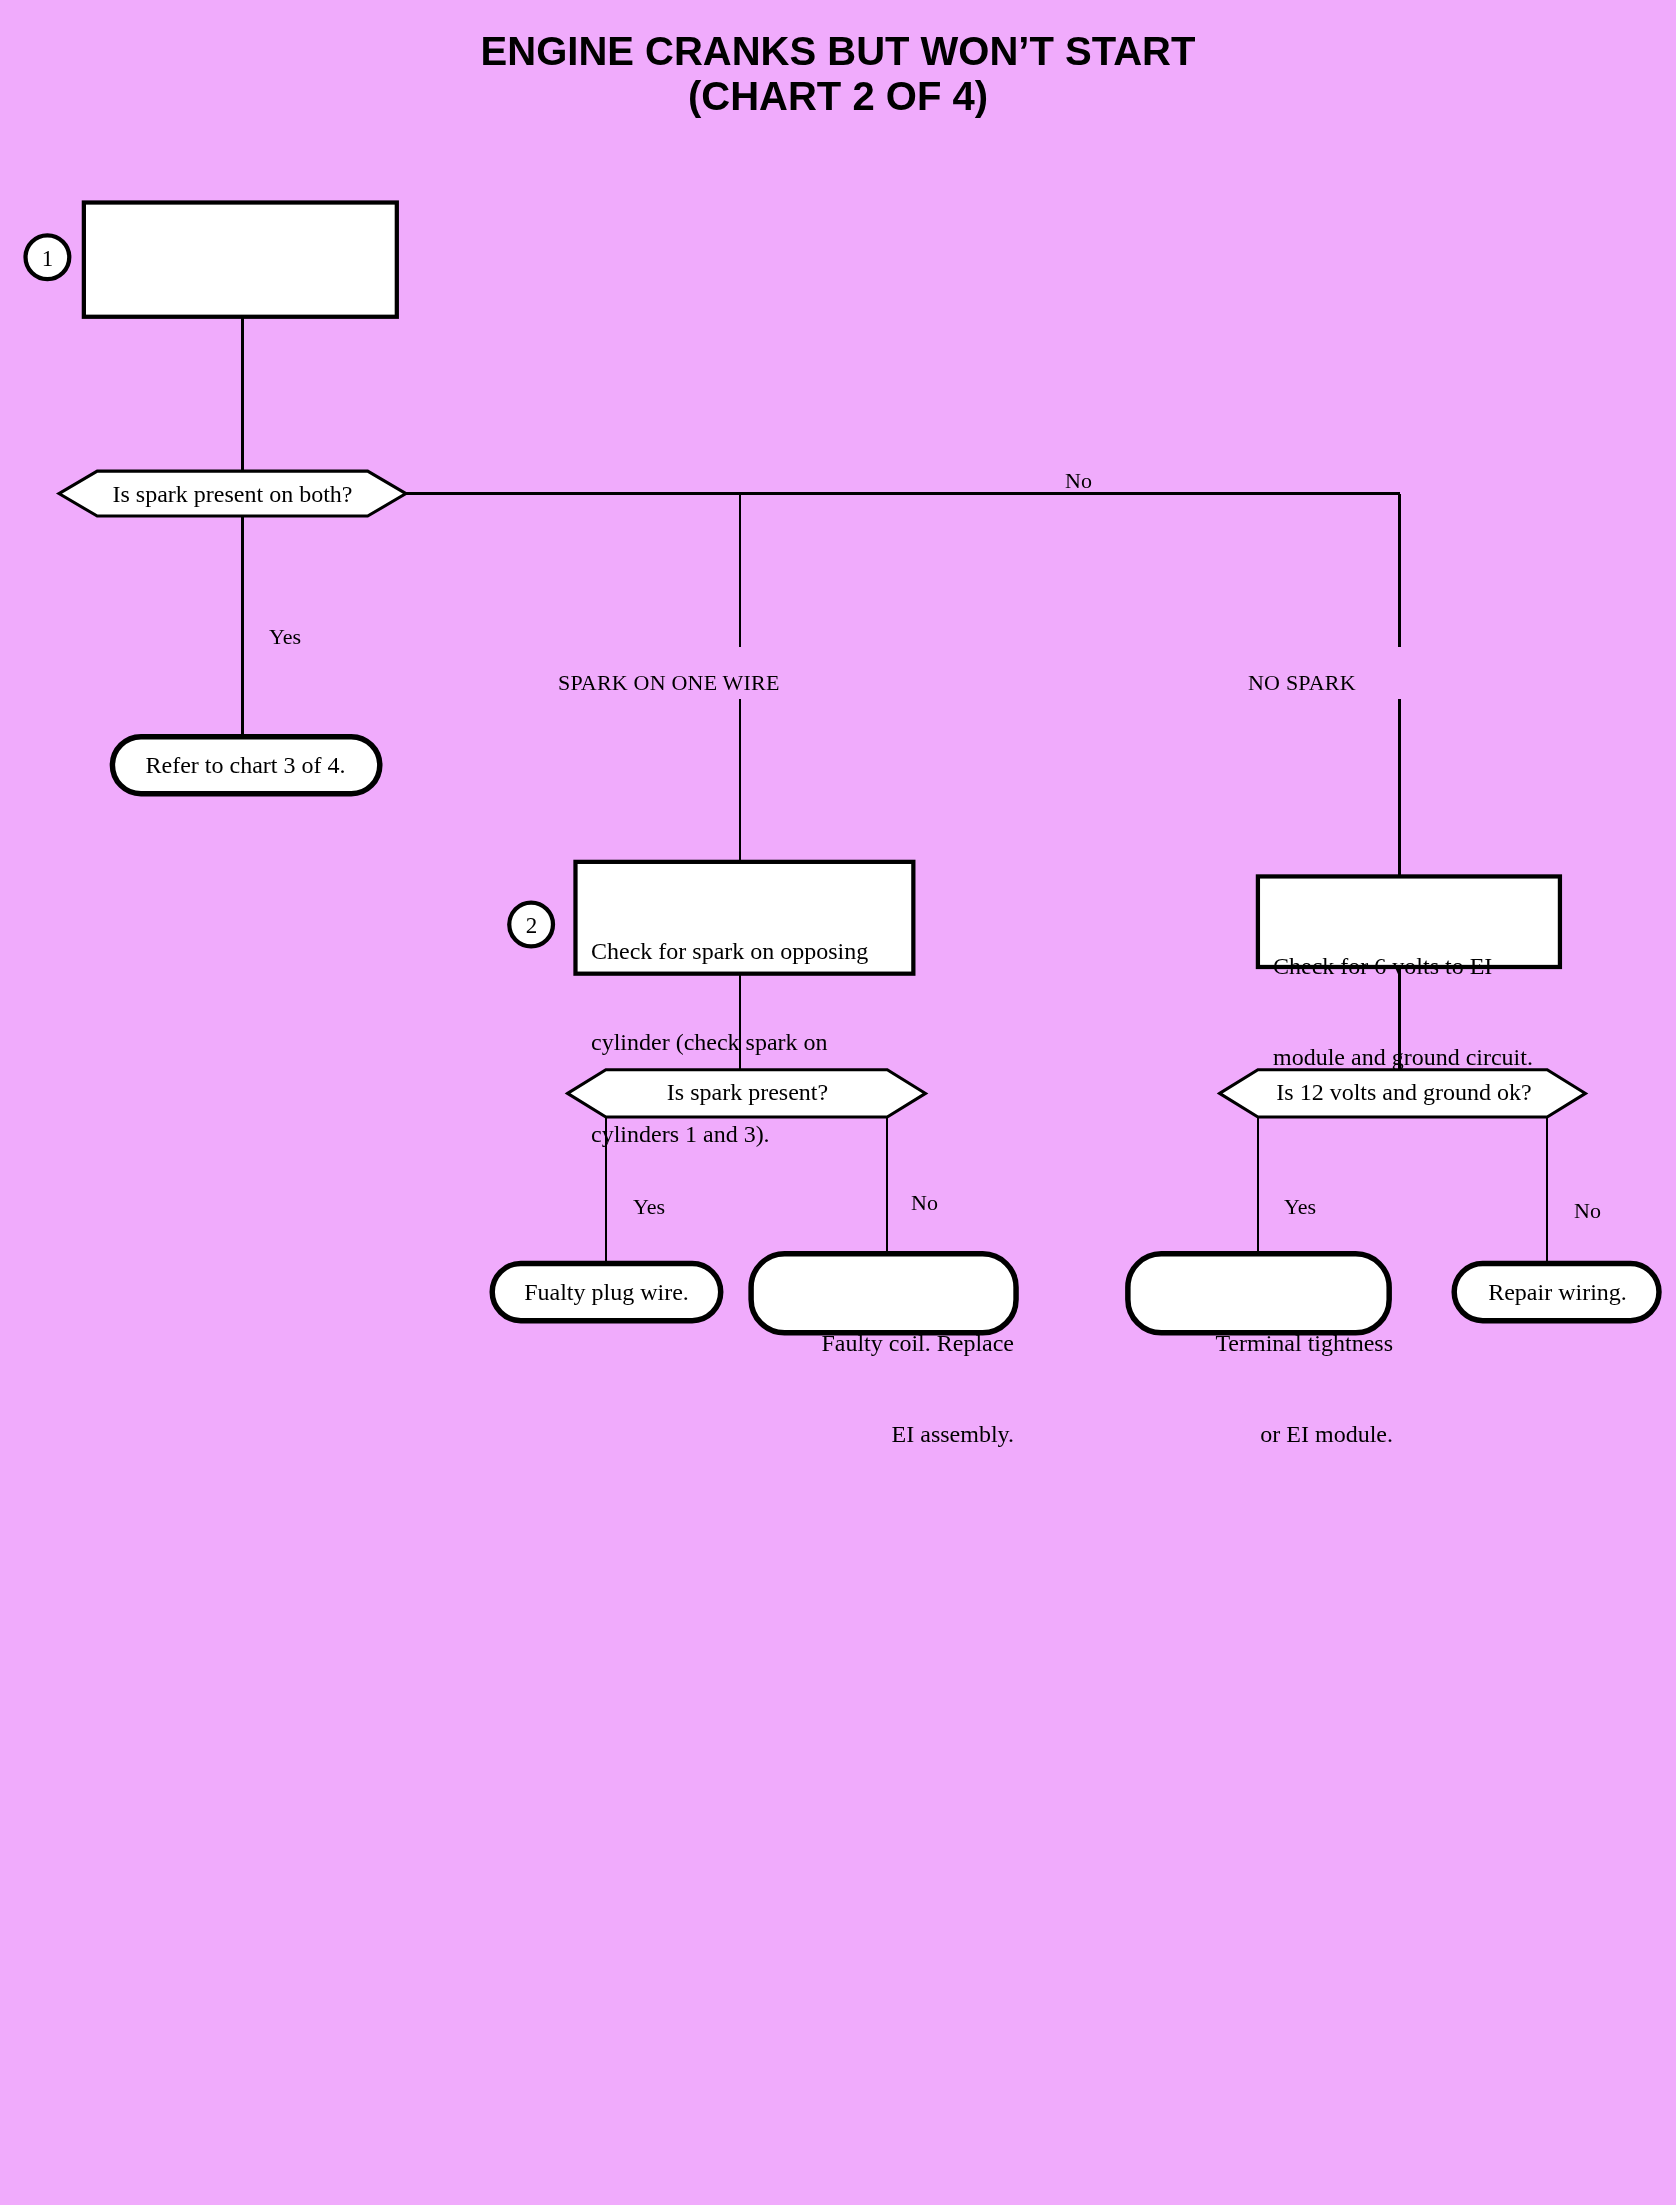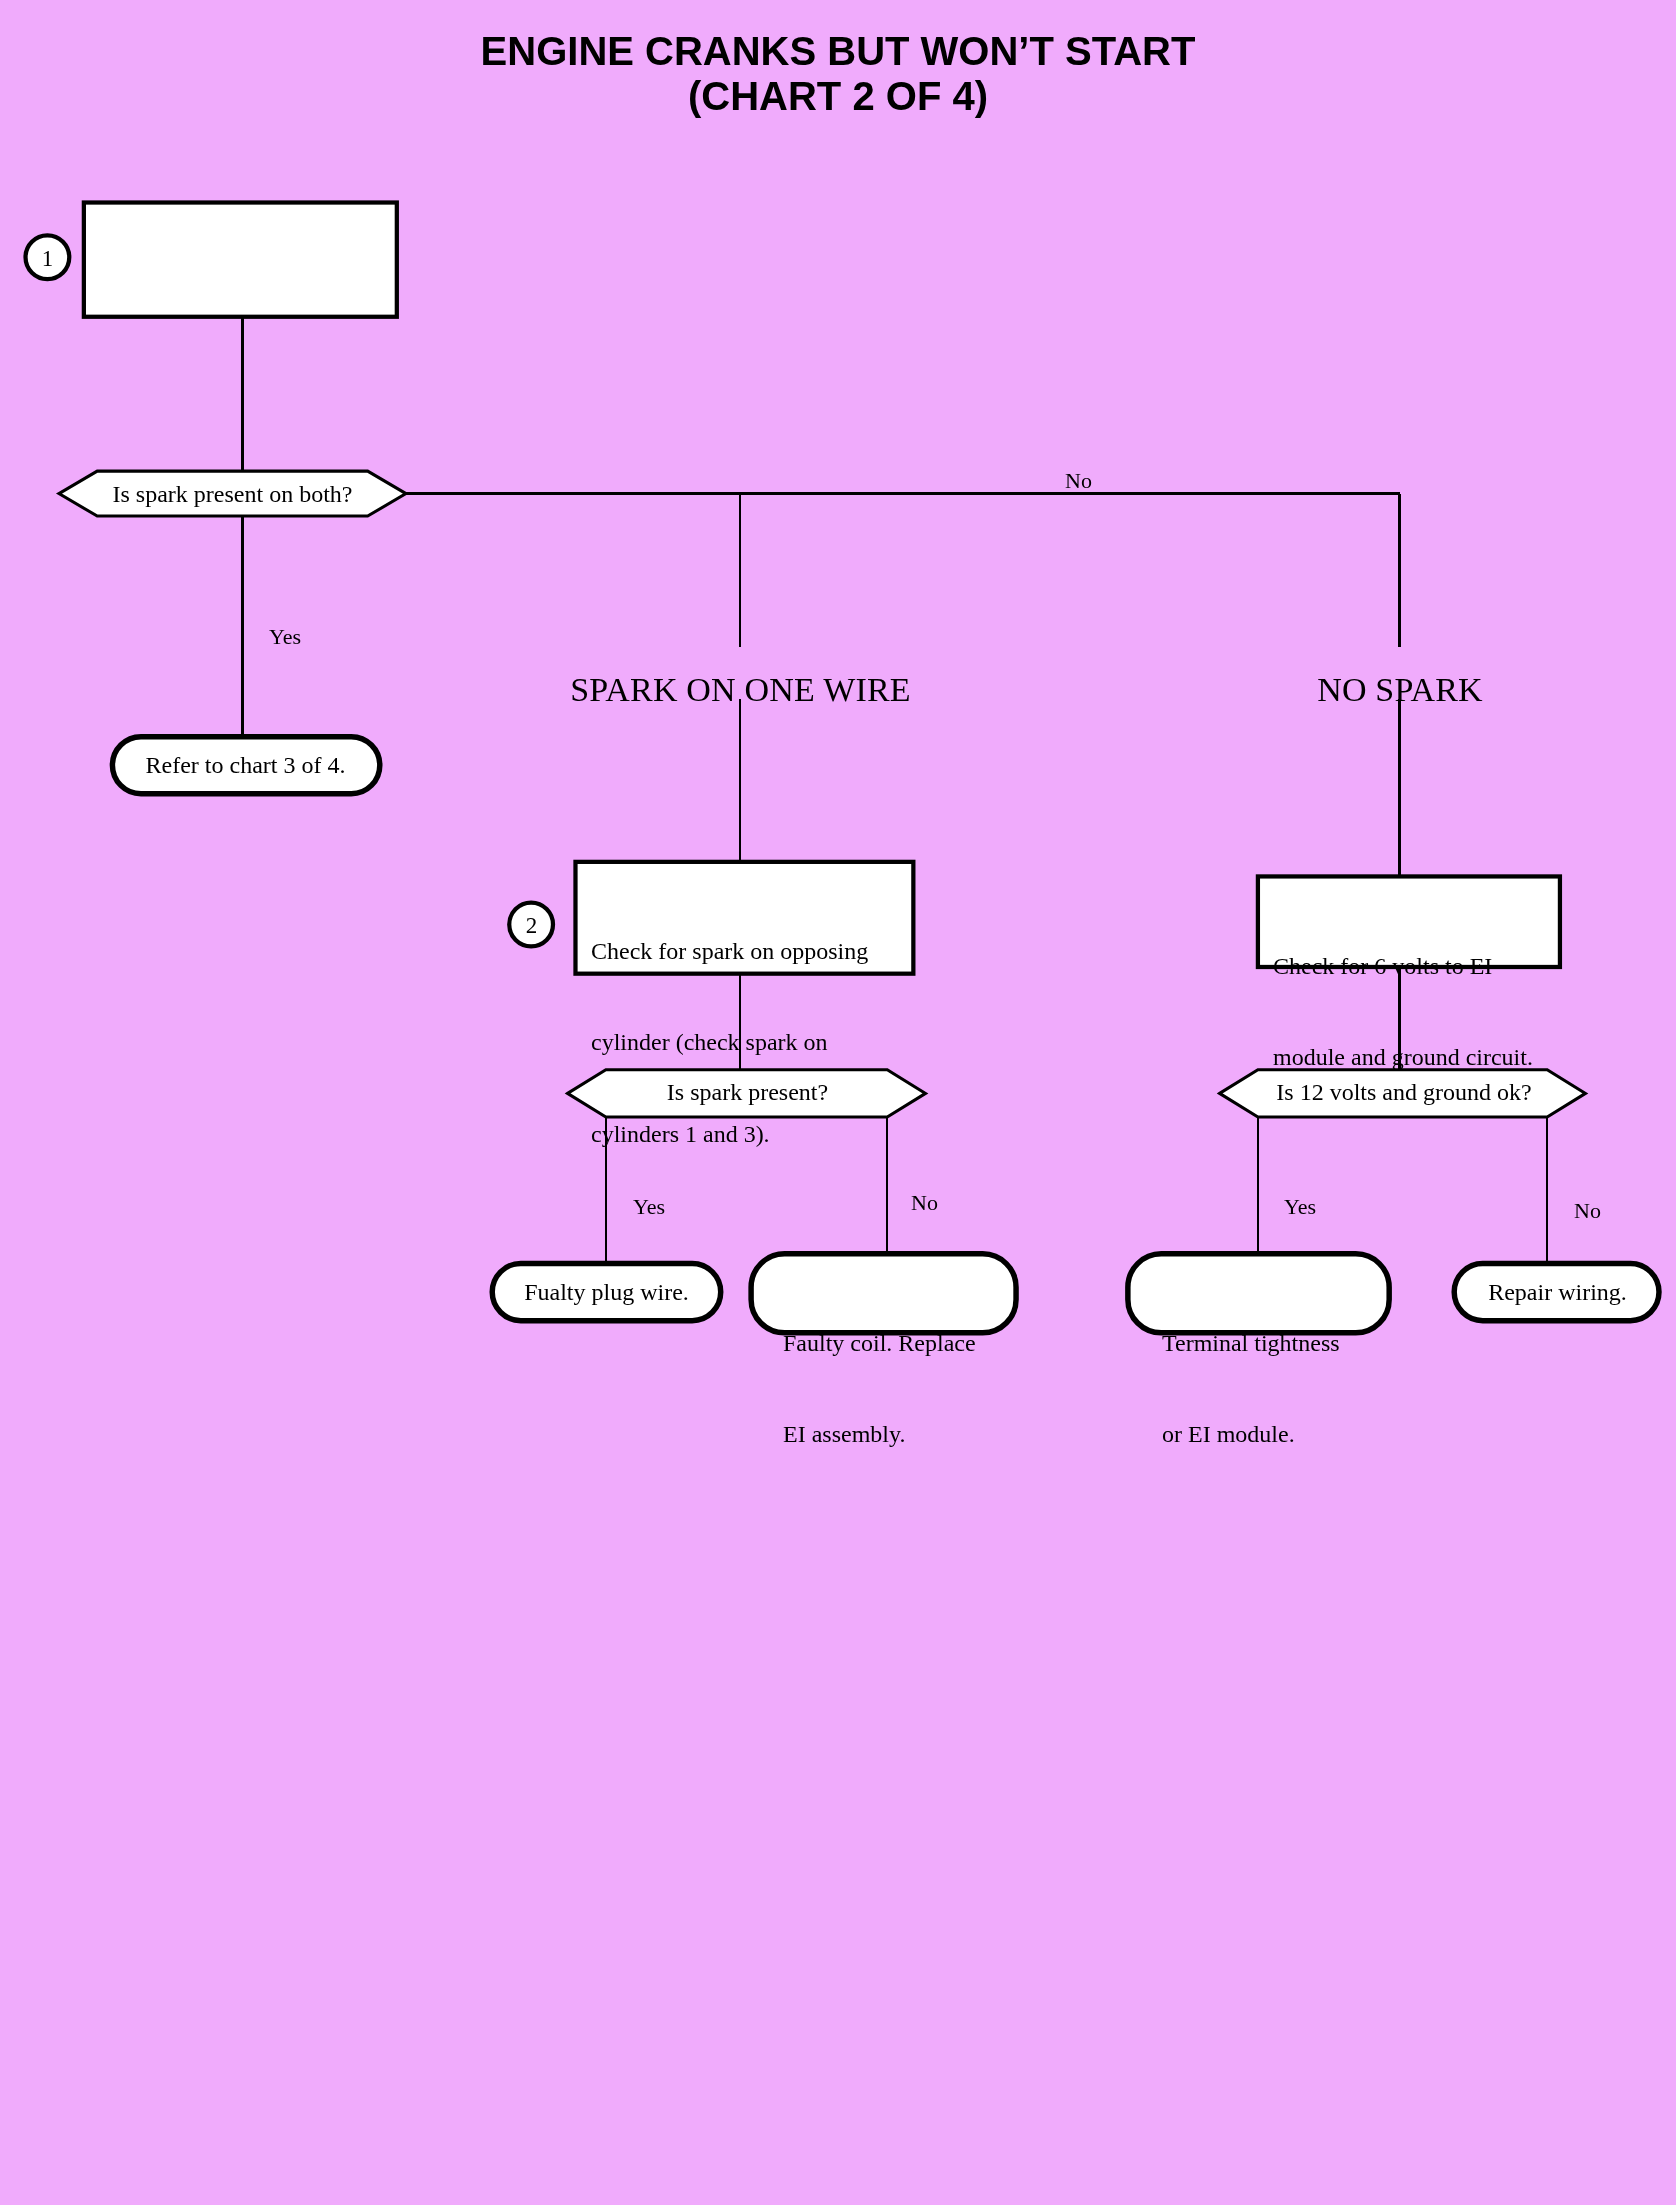--- a/index.html
+++ b/index.html
@@ -60,34 +60,34 @@
   
   .hex-text {
     font-size: 24px;
     text-align: center;
   }
 
   
   .term-text {
     font-size: 24px;
     line-height: 1.27;
-    text-align: left;
+    text-align: right;
   }
 
   
   .branch-label {
     font-size: 22px;
     margin-top: 10px;
   }
 
   
   .state-label {
-    font-size: 34px;
+    font-size: 22px;
     letter-spacing: 0.2px;
-    text-align: center;
+    text-align: left;
   }
 
   
   .step-num {
     font-size: 23px;
     text-align: center;
     width: 49px;
   }
 </style>
 </head>

